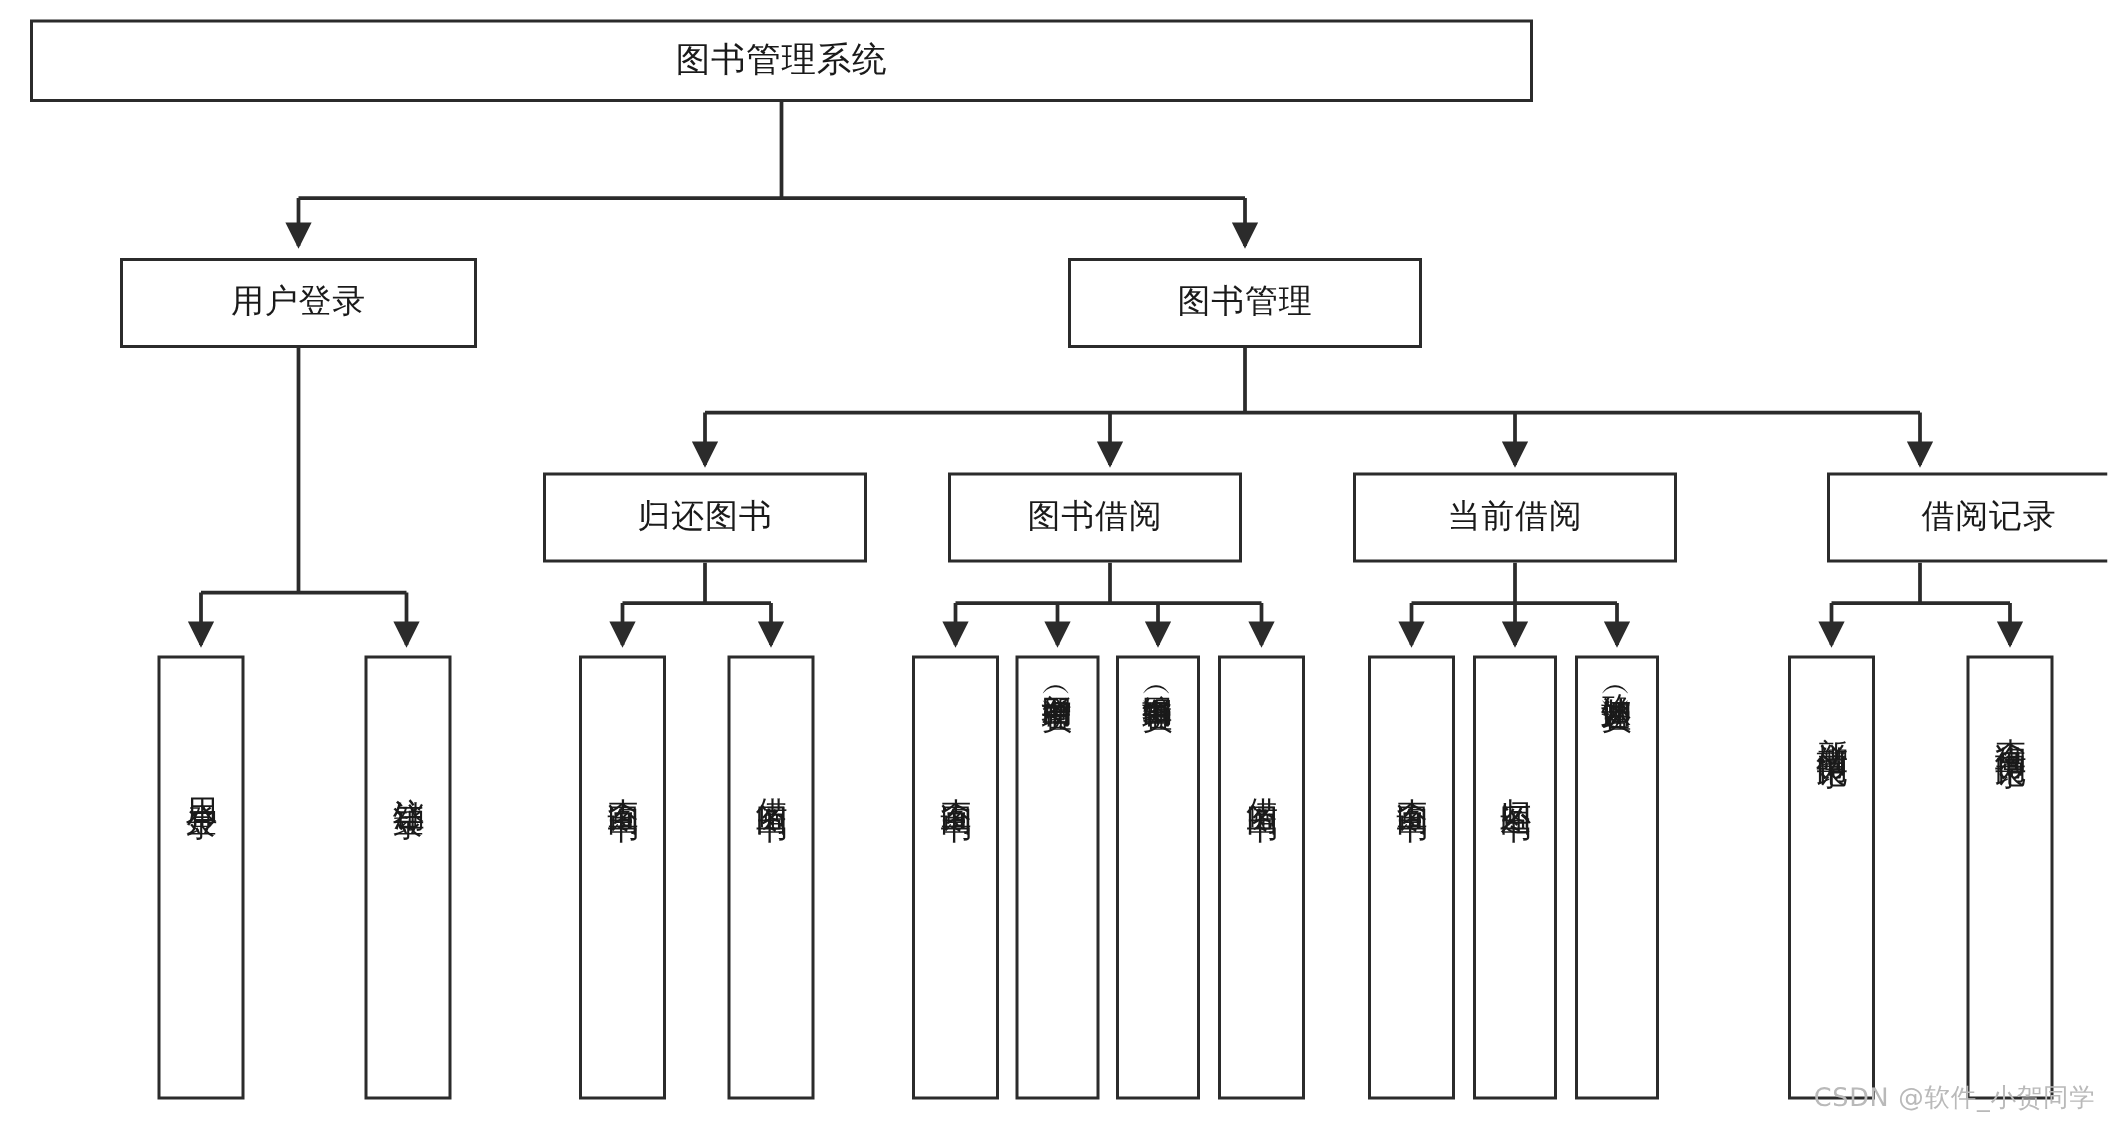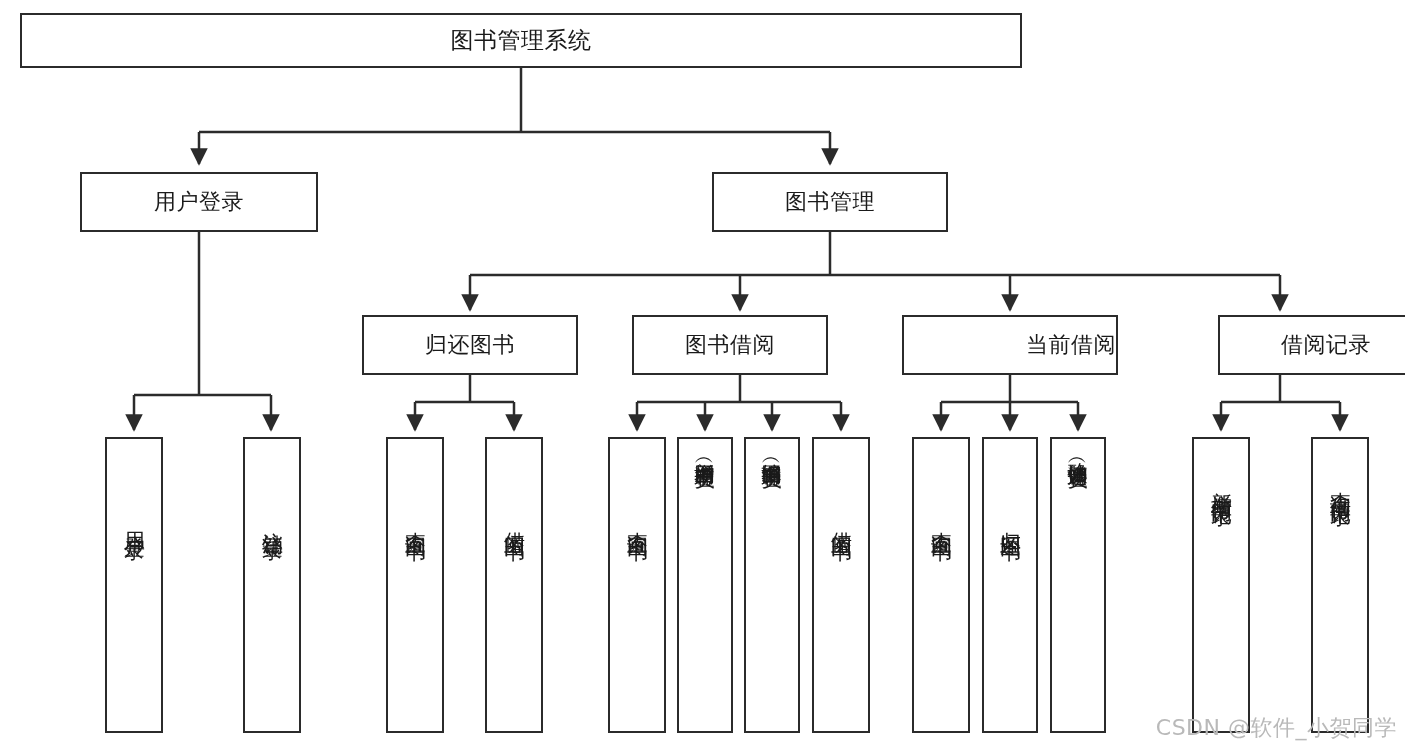--- a/index.html
+++ b/index.html
@@ -64,21 +64,21 @@
     white-space: nowrap;
   }
   .node.vert.tall .label {
     font-size: 20px;
     letter-spacing: 1px;
   }
   #watermark {
     position: absolute;
     right: 8px;
     bottom: 4px;
-    font-size: 22px;
+    font-size: 17px;
     color: #b9b9b9;
     letter-spacing: 0.5px;
     z-index: 5;
     white-space: nowrap;
   }
 </style>
 </head>
 <body>
 
 <div id="canvas">
@@ -143,21 +143,21 @@
   <div class="node horiz" style="left:712px; top:172px; width:236px; height:60px;">
     <span class="label">图书管理</span>
   </div>
 
   <div class="node horiz" style="left:362px; top:315px; width:216px; height:60px;">
     <span class="label">归还图书</span>
   </div>
   <div class="node horiz" style="left:632px; top:315px; width:196px; height:60px;">
     <span class="label">图书借阅</span>
   </div>
-  <div class="node horiz" style="left:902px; top:315px; width:216px; height:60px;justify-content:flex-end;">
+  <div class="node horiz" style="left:902px; top:315px; width:216px; height:60px;">
     <span class="label">当前借阅</span>
   </div>
   <div class="node horiz" style="left:1172px; top:315px; width:216px; height:60px;margin-left:46px;">
     <span class="label">借阅记录</span>
   </div>
 
   <div class="node vert" style="left:105px; top:437px; width:58px; height:296px; padding-top:76px;">
     <span class="label">用户登录</span>
   </div>
   <div class="node vert" style="left:243px; top:437px; width:58px; height:296px; padding-top:76px;">

